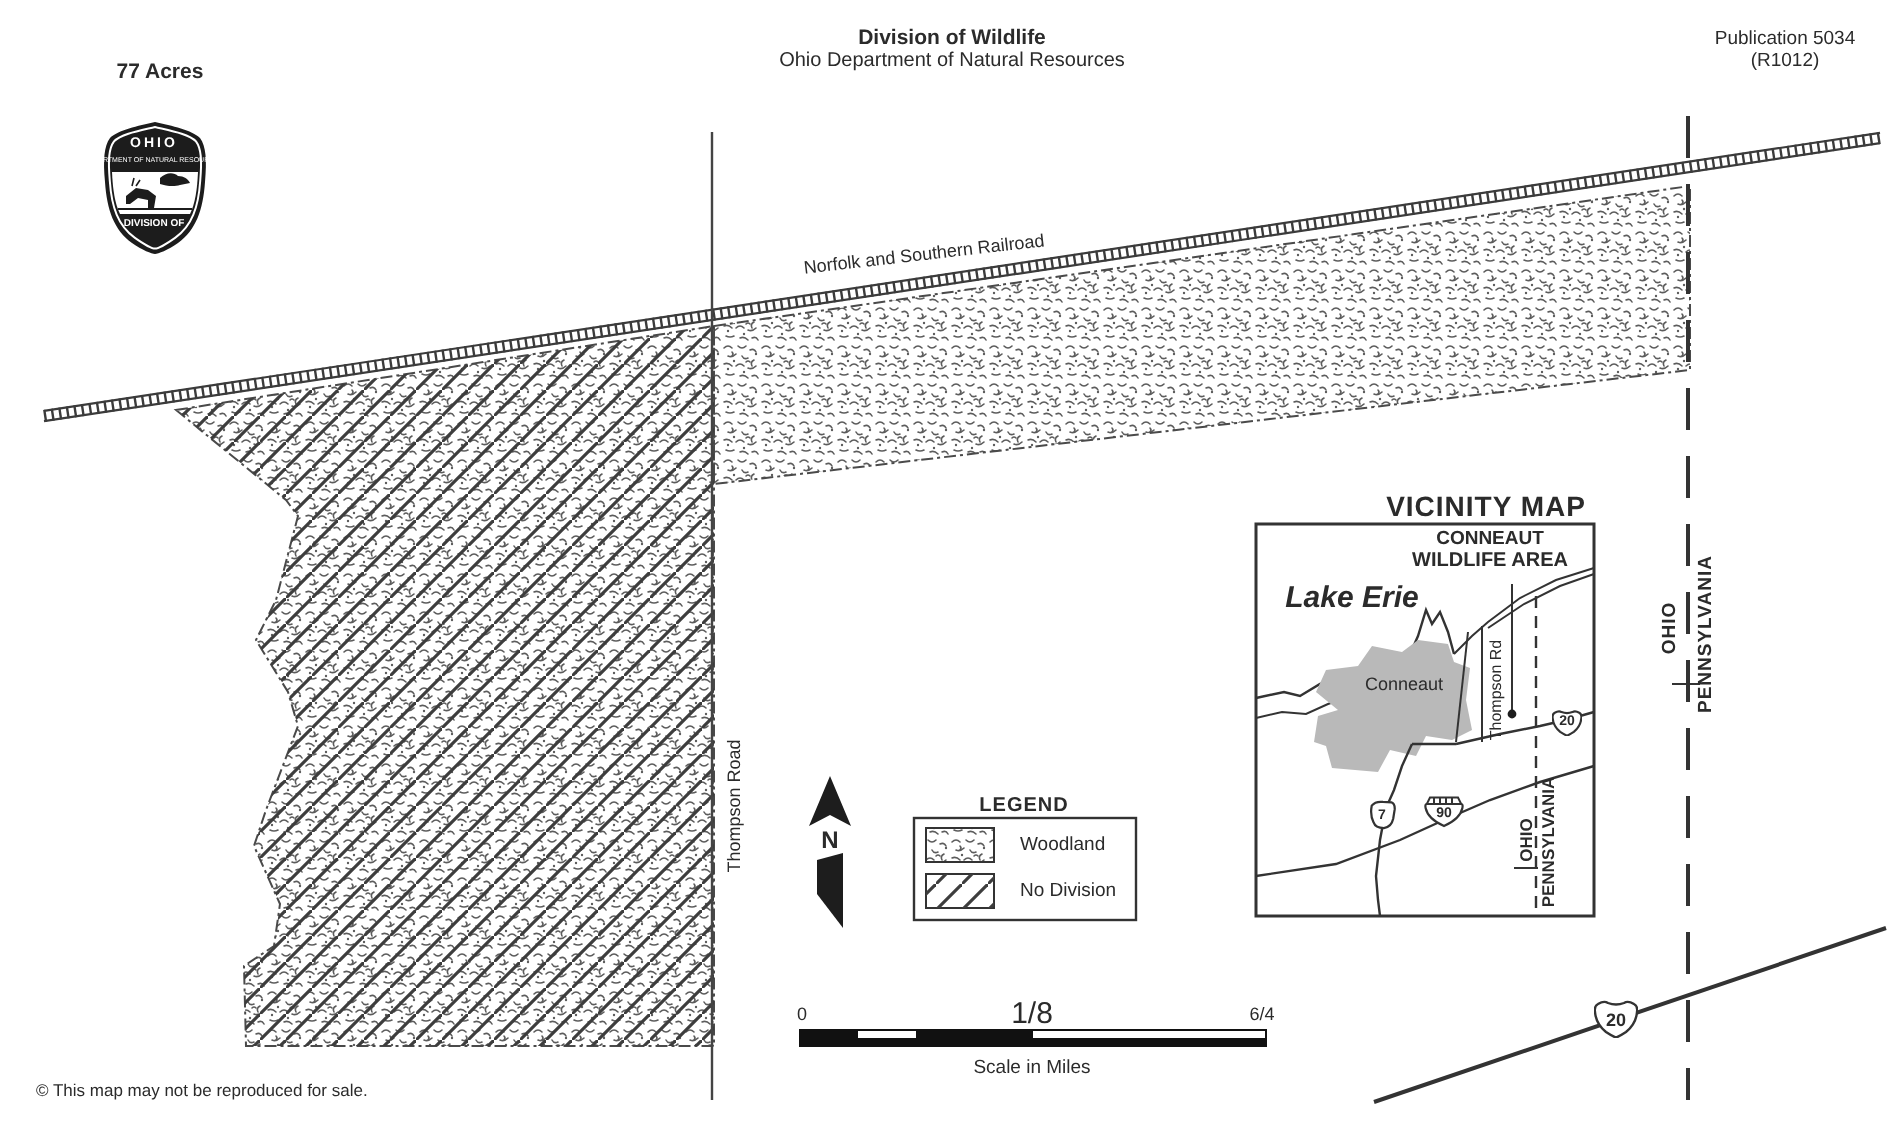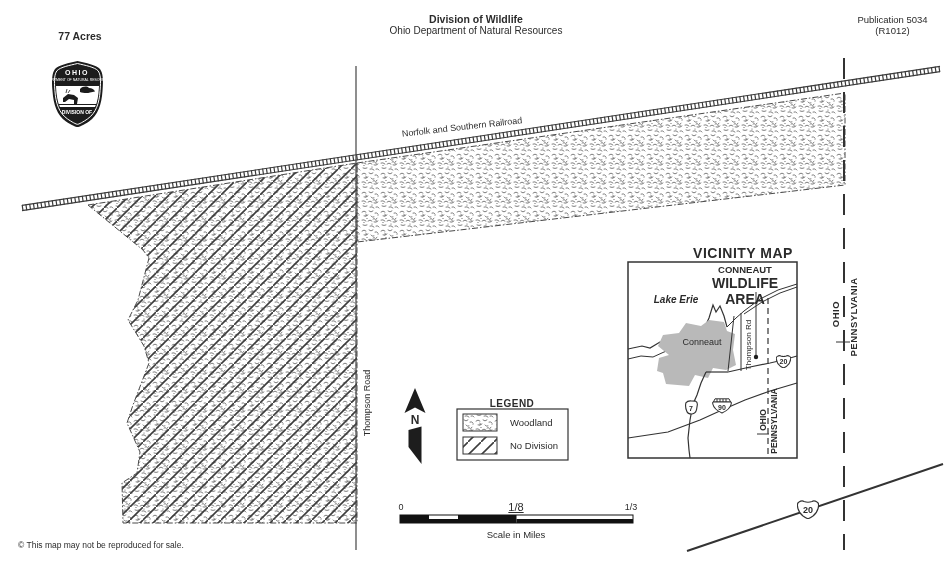--- a/index.html
+++ b/index.html
@@ -173,22 +173,22 @@
   <div class="hctr shieldnum" style="left:808px;top:510px;font-size:9px;">20</div>
 
   <div class="hctr b" style="left:415px;top:420px;font-size:12px;">N</div>
 
   <div class="hctr b" style="left:512px;top:403px;font-size:10px;letter-spacing:0.5px;">LEGEND</div>
   <div class="abs" style="left:510px;top:417px;font-size:9.5px;">Woodland</div>
   <div class="abs" style="left:510px;top:440px;font-size:9.5px;">No Division</div>
 
   <div class="hctr b" style="left:712px;top:253px;font-size:14px;letter-spacing:0.5px;margin-left:31px;">VICINITY MAP</div>
   <div class="ctrblk b" style="left:695px;top:264px;width:100px;font-size:9.5px;">CONNEAUT</div>
-  <div class="ctrblk b" style="left:695px;top:275px;width:100px;font-size:14px;">WILDLIFE AREA</div>
-  <div class="hctr b i" style="left:676px;top:299px;font-size:10px;">Lake Erie</div>
+  <div class="ctrblk b" style="left:695px;top:275px;width:100px;font-size:10px;">WILDLIFE AREA</div>
+  <div class="hctr b i" style="left:676px;top:299px;font-size:15px;">Lake Erie</div>
   <div class="hctr" style="left:702px;top:342px;font-size:9px;">Conneaut</div>
   <div class="vrot" style="left:748px;top:345px;font-size:8px;">Thompson Rd</div>
   <div class="vrot b" style="left:763px;top:420px;font-size:8.5px;">OHIO</div>
   <div class="vrot b" style="left:774px;top:421px;font-size:8.5px;">PENNSYLVANIA</div>
 
   <svg class="abs" style="left:776px;top:355px;" width="15" height="13" viewBox="0 0 22 19">
     <path d="M2,2 Q5,0.2 7,1.5 Q11,3 15,1.5 Q17,0.2 20,2 Q22,3 21.5,6 Q21,12 16,16 Q13,18 11,18.8
              Q9,18 6,16 Q1,12 0.5,6 Q0,3 2,2 Z" fill="#fff" stroke="#333" stroke-width="1.6"></path>
   </svg>
   <div class="hctr shieldnum" style="left:783.5px;top:361px;font-size:7px;">20</div>
@@ -204,19 +204,19 @@
         <line x1="5" y1="1" x2="5" y2="4"></line>
         <line x1="8" y1="1" x2="8" y2="4"></line>
       <line x1="11" y1="1" x2="11" y2="4"></line>
         <line x1="14" y1="1" x2="14" y2="4"></line>
       </g>
     <path d="M1.4,4 Q0.4,4 0.8,6 Q2,11.5 10,15 Q18,11.5 19.2,6 Q19.6,4 18.6,4 Z" fill="#fff" stroke="#333" stroke-width="1.1"></path>
   </svg>
   <div class="hctr shieldnum" style="left:722px;top:407px;font-size:7px;">90</div>
 
   <div class="hctr" style="left:401px;top:507px;font-size:9px;">0</div>
-  <div class="hctr" style="left:516px;top:507px;font-size:11px;text-decoration:underline;">1/8</div>
-  <div class="hctr" style="left:631px;top:507px;font-size:9px;">1/3</div>
+  <div class="hctr" style="left:516px;top:507px;font-size:15px;">1/8</div>
+  <div class="hctr" style="left:631px;top:507px;font-size:9px;">6/4</div>
   <div class="hctr" style="left:516px;top:534px;font-size:9.5px;">Scale in Miles</div>
 
   <div class="abs" style="left:18px;top:540px;font-size:8.5px;">© This map may not be reproduced for sale.</div>
 
 </div>
 
 </body></html>

